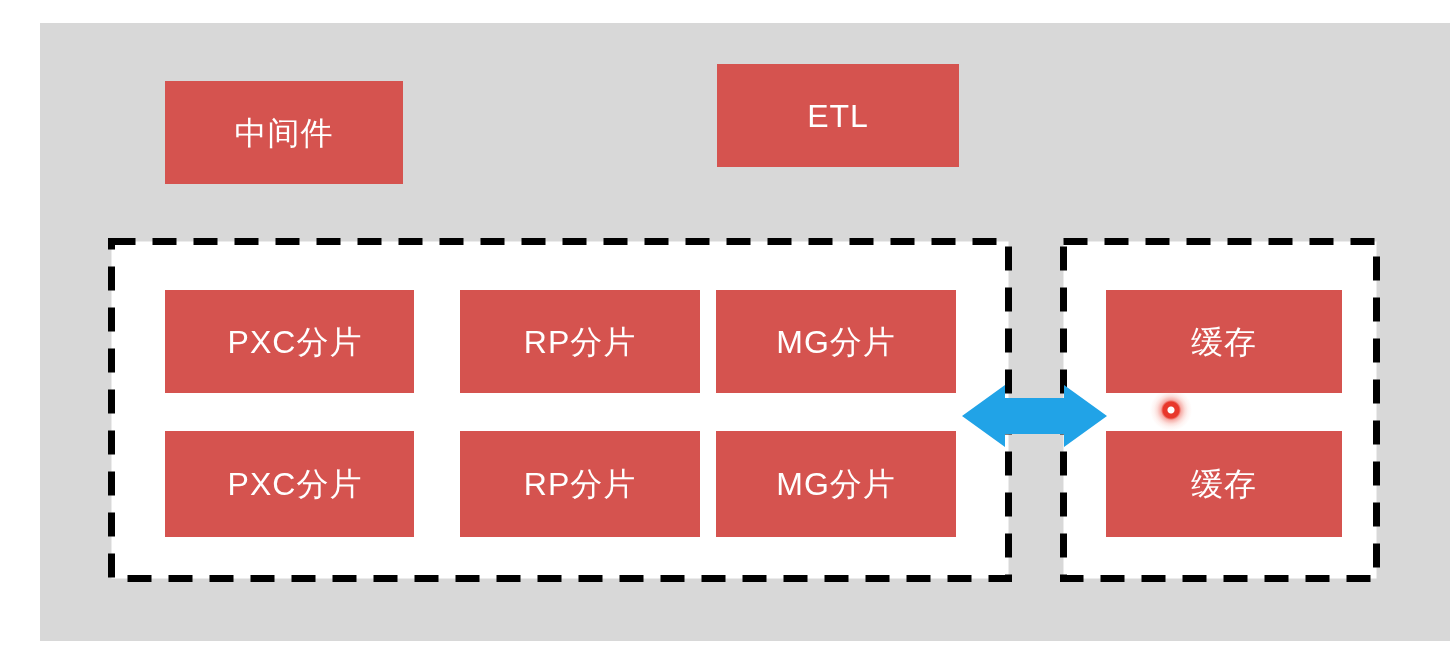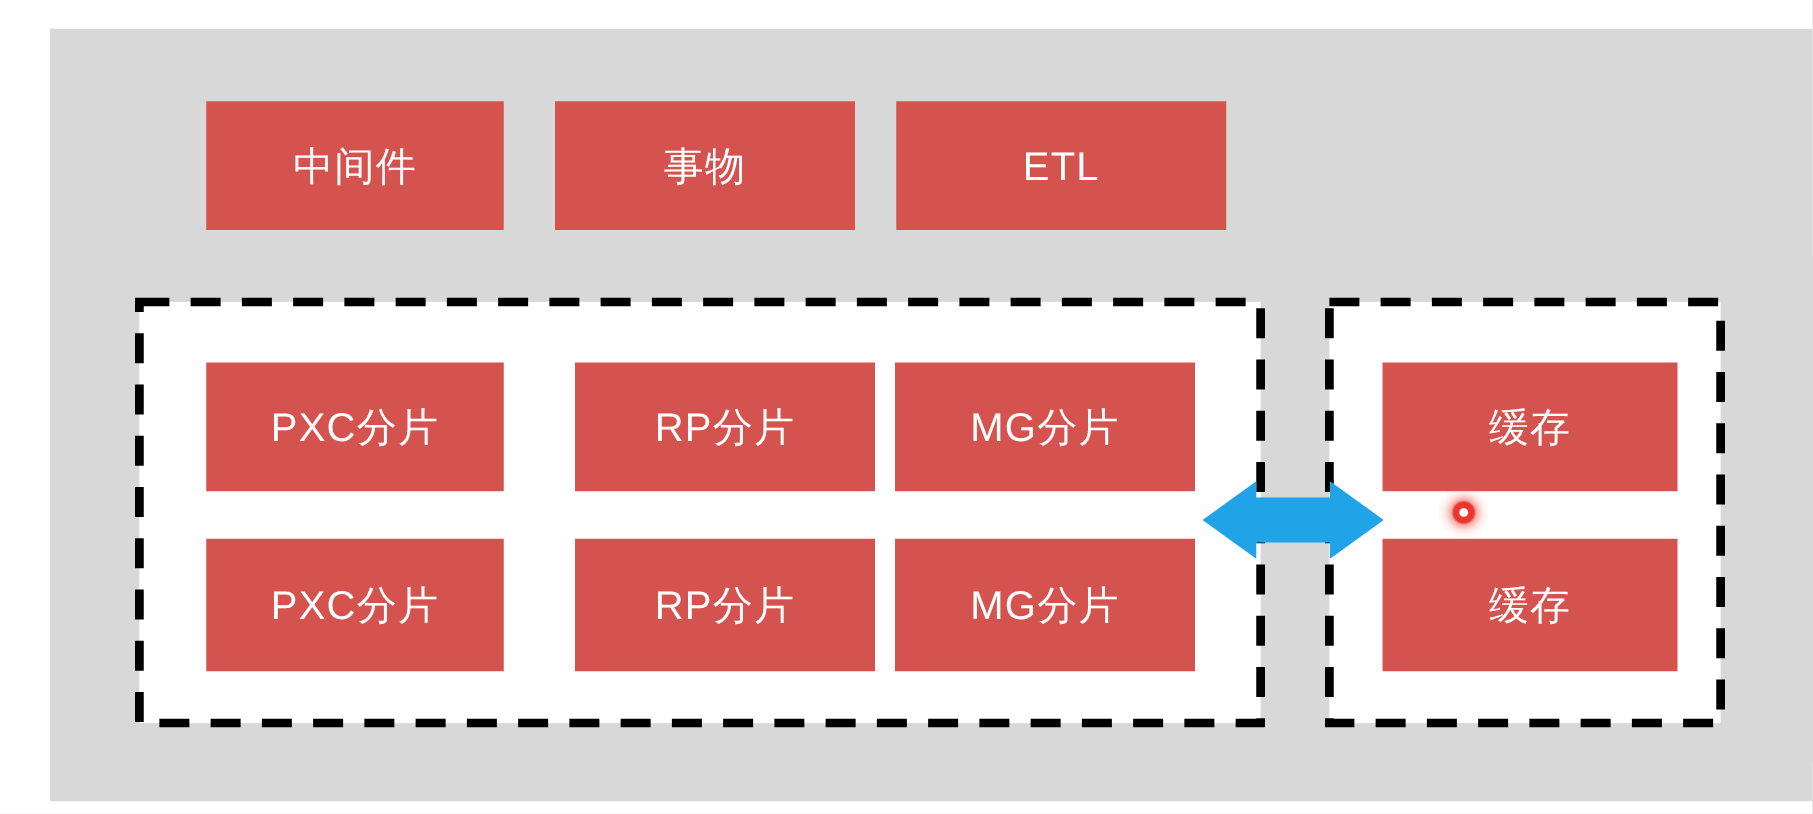--- a/index.html
+++ b/index.html
@@ -22,30 +22,30 @@
     color: #ffffff;
     display: flex; align-items: center; justify-content: center;
     font-size: 32px;
     line-height: 1;
     letter-spacing: 1px;
     white-space: nowrap;
   }
   
   .top-1 { left: 165px; top: 81px;  width: 238px; height: 103px; }
   .top-2 { left: 444px; top: 81px;  width: 240px; height: 103px; }
-  .top-3 { left: 717px; top: 81px;  width: 264px; height: 103px; }
+  .top-3 { left: 717px; top: 64px;  width: 242px; height: 103px; }
   
   .panel { position: absolute; }
   .panel svg { display: block; }
   .shard-panel { left: 108px;  top: 238px; width: 904px; height: 344px; }
   .cache-panel { left: 1060px; top: 238px; width: 320px; height: 344px; }
   
   .g-r1 { top: 290px; height: 103px; }
   .g-r2 { top: 431px; height: 106px; }
-  .g-c1 { left: 165px; width: 238px; }
+  .g-c1 { left: 165px; width: 238px; padding-left: 11px; }
   .g-c2 { left: 460px; width: 240px; }
   .g-c3 { left: 716px; width: 240px; }
   
   .cache-c { left: 1106px; width: 236px; text-align: center; }
   
   .arrow { position: absolute; left: 962px; top: 385px; width: 145px; height: 62px; }
   
   .cursor {
     position: absolute; left: 1149px; top: 388px;
     width: 44px; height: 44px; border-radius: 50%;
@@ -59,21 +59,20 @@
   }
 </style>
 </head>
 <body>
 
 <div class="stage">
 
   <div class="gray-bg"></div>
 
   <div class="node top-1">中间件</div>
-  <div class="node top-2">事物</div>
   <div class="node top-3">ETL</div>
 
   <div class="panel shard-panel">
     <svg width="904" height="344" viewBox="0 0 904 344">
       <rect x="3.5" y="3.5" width="897" height="337" fill="#ffffff" stroke="#000000" stroke-width="7" stroke-dasharray="24 17"></rect>
     </svg>
   </div>
 
   <div class="node g-r1 g-c1">PXC分片</div>
   <div class="node g-r1 g-c2">RP分片</div>

